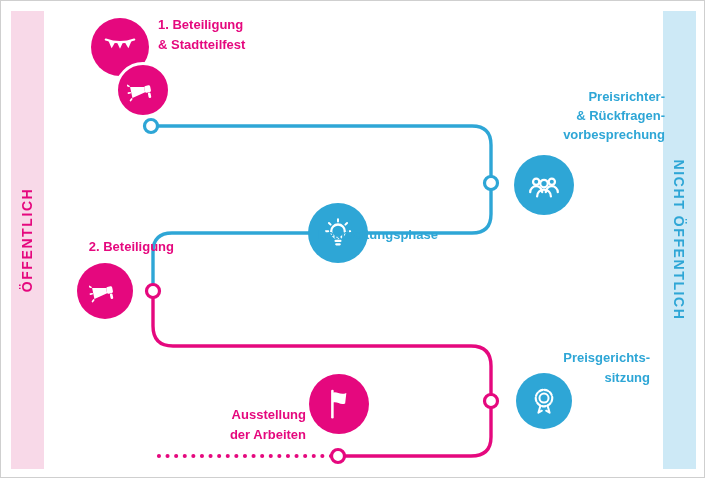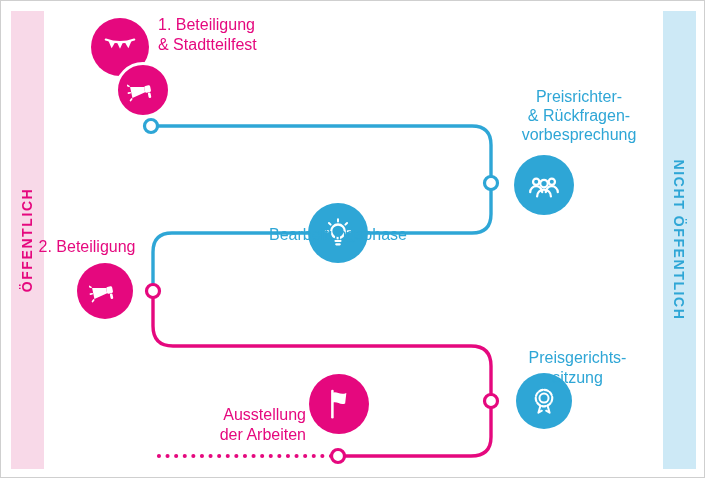--- a/index.html
+++ b/index.html
@@ -27,24 +27,24 @@
   .node{fill:#fff;stroke-width:3.2;}
   .node.teal{stroke:var(--blue);}
   .node.pink{stroke:var(--pink);}
 
   .badge{position:absolute;border-radius:50%;display:flex;align-items:center;justify-content:center;}
   .badge.pink{background:var(--pink);}
   .badge.blue{background:var(--blue);}
   .badge.ring{border:3px solid #fff;}
   .badge svg{display:block;}
 
-  .label{position:absolute;font-weight:400;font-size:16px;line-height:20px;}
+  .label{position:absolute;font-weight:700;font-size:13px;line-height:20px;}
   .label.pink{color:var(--pink);}
   .label.blue{color:var(--blue);}
-  .ta-c{text-align:center;}
+  .ta-c{text-align:right;}
   .ta-r{text-align:right;}
 </style>
 </head>
 <body>
 
 <div class="stage">
 
   <div class="band left">
     <div class="band-label">ÖFFENTLICH</div>
   </div>
@@ -116,21 +116,21 @@
   <div class="badge pink" style="left:76px;top:262px;width:56px;height:56px;">
     <svg width="32" height="32" viewBox="0 0 24 24">
       <g transform="rotate(-12 12 12)">
         <path d="M3 7.8 L3 16.2 L13.2 14 L13.2 10 Z" fill="#fff"></path>
         <rect x="13.2" y="9.4" width="4.6" height="5.2" rx="1.2" fill="#fff"></rect>
         <rect x="15" y="14.8" width="2" height="4.2" rx="1" fill="#fff"></rect>
         <path d="M1.2 6.2 L2.3 7.2 M0.8 12 L2.2 12 M1.2 17.8 L2.3 16.8" stroke="#fff" stroke-width="1.2" stroke-linecap="round"></path>
       </g>
     </svg>
   </div>
-  <div class="label pink ta-c" style="left:16px;top:236px;width:140px;">
+  <div class="label pink ta-c" style="left:33px;top:236px;width:140px;">
     <div>2. Beteiligung</div>
   </div>
 
   <div class="badge blue" style="left:515px;top:372px;width:56px;height:56px;">
     <svg width="32" height="32" viewBox="0 0 24 24" fill="none" stroke="#fff" stroke-linejoin="round" stroke-linecap="round">
       <circle cx="12" cy="9.8" r="6.2" stroke-width="1.6" stroke-dasharray="2.8 1.4"></circle>
       <circle cx="12" cy="9.8" r="3.4" stroke-width="1.5"></circle>
       <path d="M9.3 15.6 L7.8 20.8 L10.4 19.3" stroke-width="1.5"></path>
       <path d="M14.7 15.6 L16.2 20.8 L13.6 19.3" stroke-width="1.5"></path>
     </svg>

